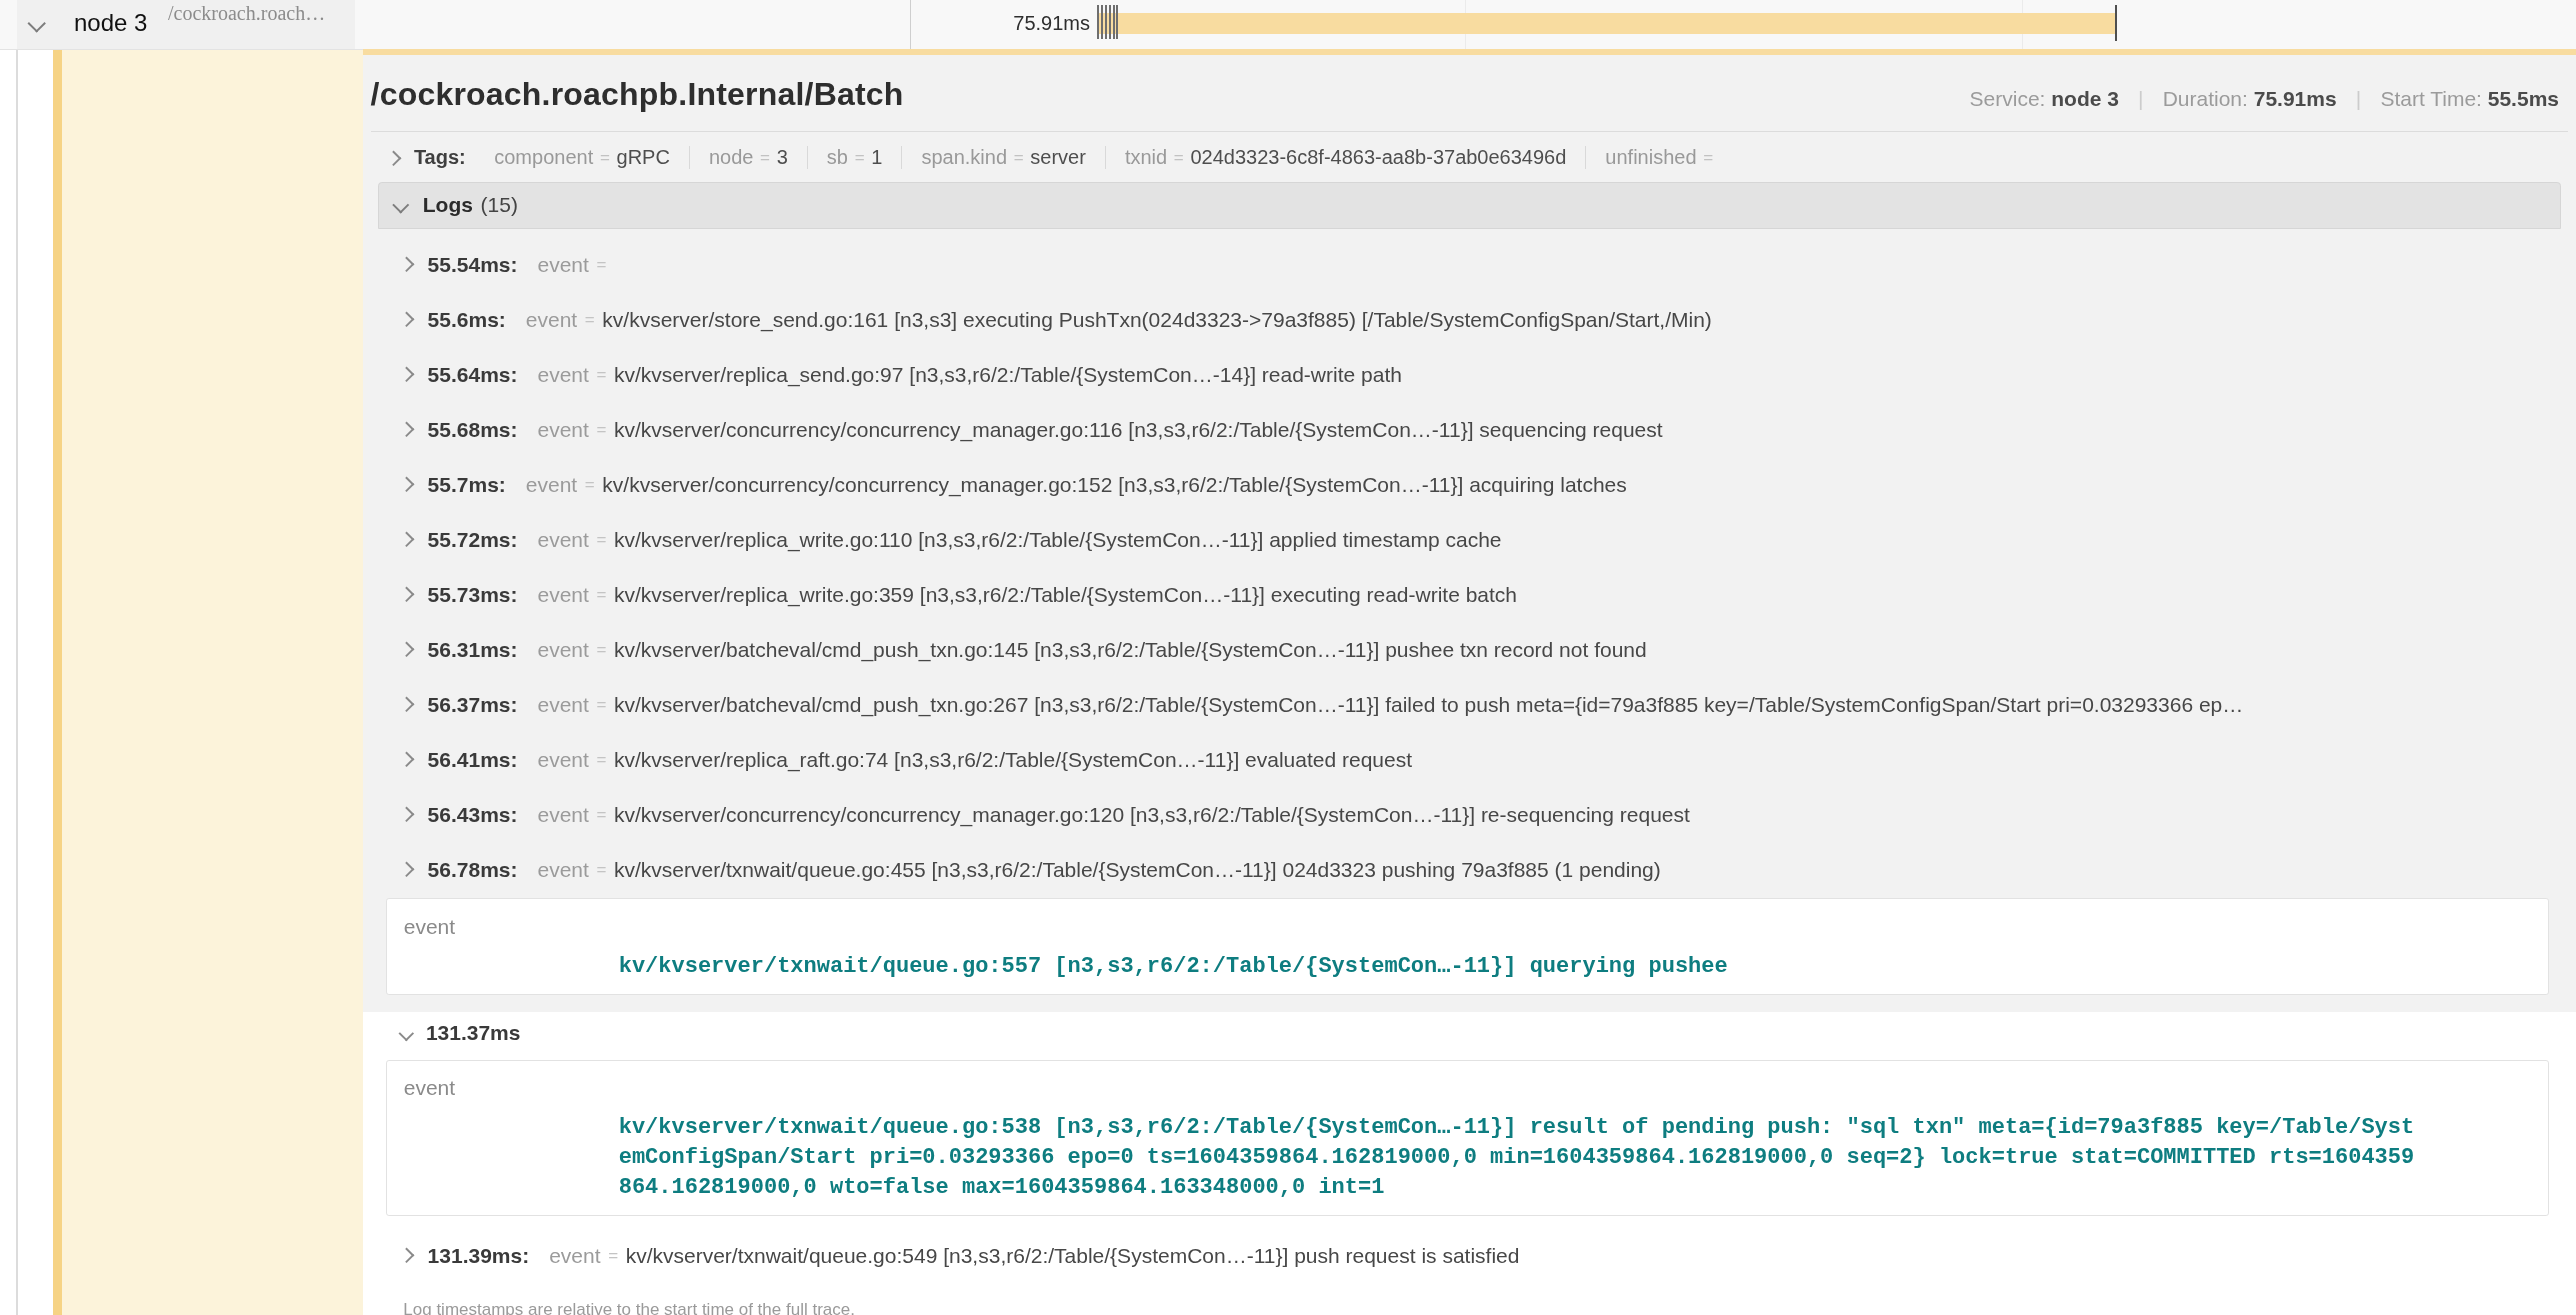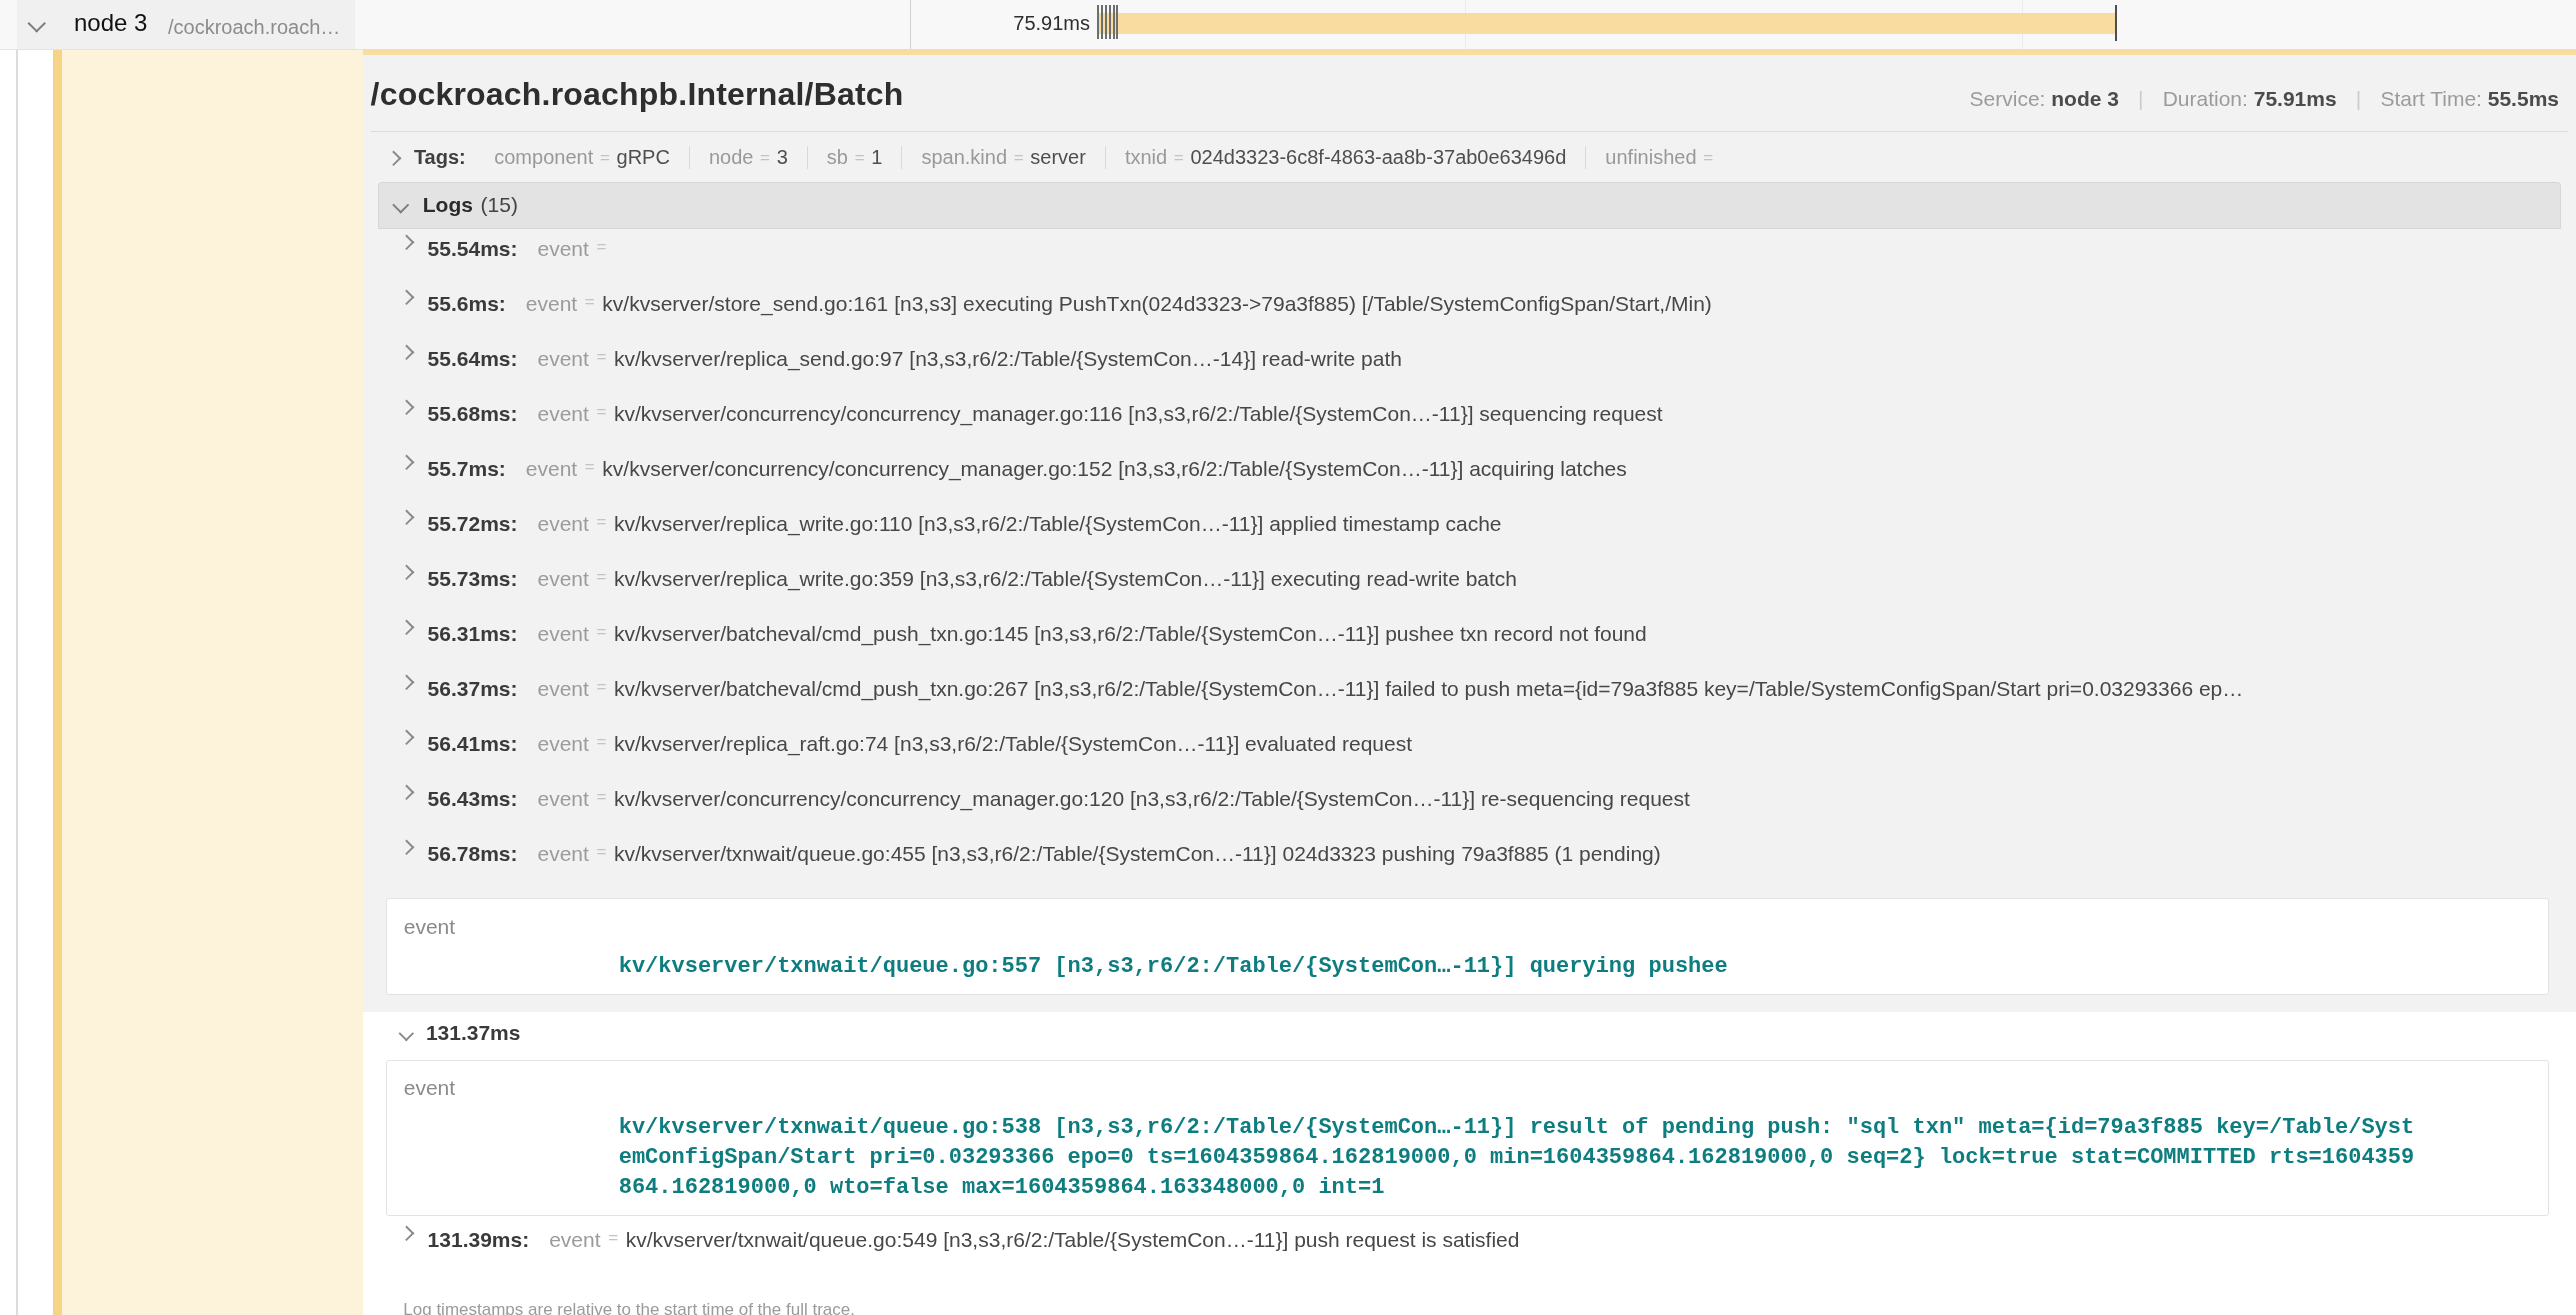--- a/index.html
+++ b/index.html
@@ -18,21 +18,21 @@
   
   .rail-border{position:absolute;left:16px;top:0;width:1.9px;height:1316px;background:#dcdcdc;}
   .color-band{position:absolute;left:53px;top:3.8px;width:8.6px;height:1312px;background:#f6d385;}
   .tint-band{position:absolute;left:62px;top:49px;width:301px;height:1267px;background:#fcf3da;}
 
   
   .topbar{position:absolute;left:0;top:0;width:2576px;height:49px;background:#f8f8f8;border-bottom:1px solid #e3e3e3;}
   .name-cell{position:absolute;left:17px;top:0;width:338px;height:49px;background:#f0f0f0;cursor:pointer;}
   .topbar .tree-chev{position:absolute;left:29.6px;top:17px;}
   .svc-name{position:absolute;left:74px;top:8.6px;font-size:24px;font-weight:500;color:#111;}
-  .op-name{position:absolute;left:168px;top:16px;font-size:20px;color:#8c8c8c;white-space:nowrap;}
+  .op-name{position:absolute;left:168px;top:2px;font-size:20px;color:#8c8c8c;white-space:nowrap;font-family:Liberation Serif, serif;}
   .tl-divider{position:absolute;left:910px;top:0;width:1px;height:49px;background:#cfcfcf;}
   .tl-grid{position:absolute;top:0;width:1px;height:49px;background:#ebebeb;}
   .dur-label{position:absolute;left:918px;top:12.4px;width:172px;text-align:right;font-size:20px;color:#2e2e2e;}
   .tick{position:absolute;top:4.8px;width:1.9px;height:34px;background:#6e6e6e;}
   .span-bar{position:absolute;left:1098px;top:13.3px;width:1017px;height:21px;background:#f8dca0;cursor:pointer;}
   .end-marker{position:absolute;left:2115px;top:4.8px;width:1.9px;height:36px;background:#4f4f4f;}
 
   
   .panel{position:absolute;left:363px;top:49px;width:2213px;height:963px;background:#f2f2f2;border-top:6.7px solid #f8dca0;box-sizing:border-box;}
   .detail-head{position:relative;padding:21px 15.3px 0 7.6px;}
@@ -50,21 +50,21 @@
   .tag-key{color:#999999;}
   .tag-eq{color:#c2c2c2;font-size:17px;margin:0 6.7px;}
   .tag-val{color:#4e4e4e;}
 
   
   .logs-header{margin:1.9px 15.3px 0 15.3px;height:47px;background:#e3e3e3;border:1px solid #d6d6d6;border-radius:3.8px 3.8px 0 0;
     display:flex;align-items:center;padding-left:16px;box-sizing:border-box;cursor:pointer;}
   .logs-title{font-size:21px;font-weight:700;color:#2b2b2b;margin-left:16px;}
   .logs-count{font-size:21px;color:#444444;margin-left:7.6px;font-weight:400;}
   .logs-body{padding:8.6px 0 0 38px;}
-  .log-row{height:55px;display:flex;align-items:flex-start;font-size:21px;cursor:pointer;}
+  .log-row{height:55px;display:flex;align-items:center;font-size:21px;cursor:pointer;}
   .log-time{font-weight:700;color:#3a3a3a;margin-left:16px;}
   .log-key{color:#9b9b9b;margin-left:20px;}
   .log-eq{color:#c4c4c4;font-size:17px;margin:0 7.6px;}
   .log-val{color:#474747;white-space:nowrap;overflow:hidden;flex:1;padding-right:13.3px;}
   .log-exp-head{height:52px;display:flex;align-items:center;font-size:21px;cursor:pointer;}
   .log-time-ex{font-weight:700;color:#3a3a3a;margin-left:14.3px;}
   .log-card{background:#ffffff;border:1px solid #e2e2e2;border-radius:2.9px;margin:1px 27px 12.4px -15.3px;
     display:flex;padding:12.4px 0;}
   .card-label{flex:0 0 232px;padding-left:17px;box-sizing:border-box;color:#8a8a8a;font-size:21px;padding-top:2.9px;}
   .card-value{font-family:"Liberation Mono","DejaVu Sans Mono",monospace;font-size:22px;line-height:29.6px;font-weight:700;

